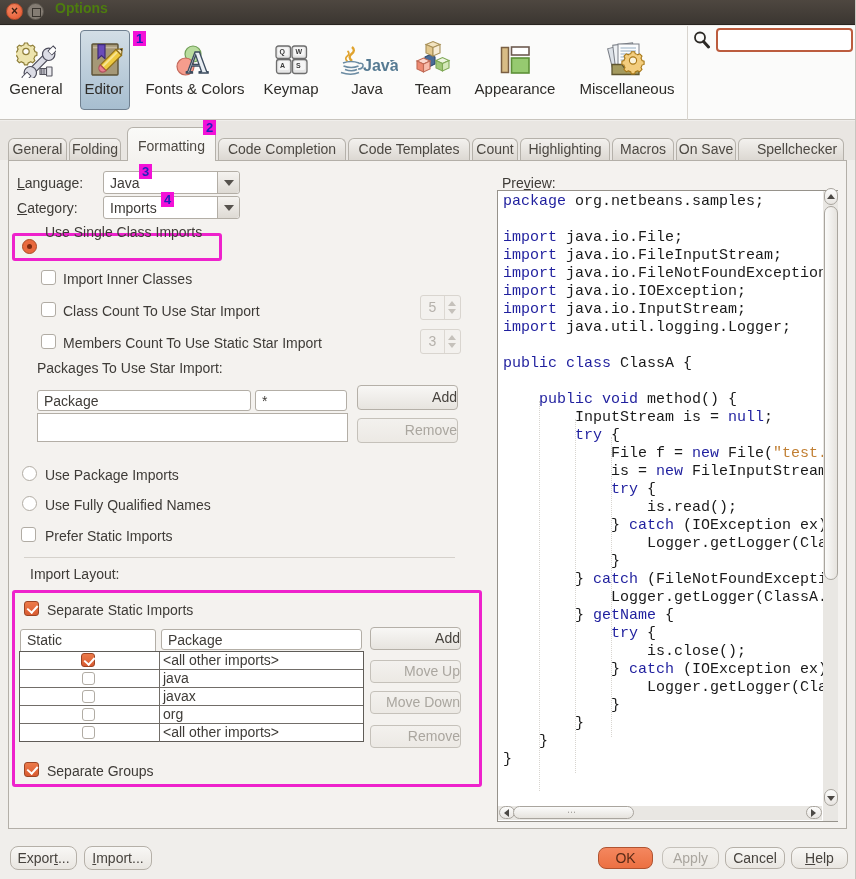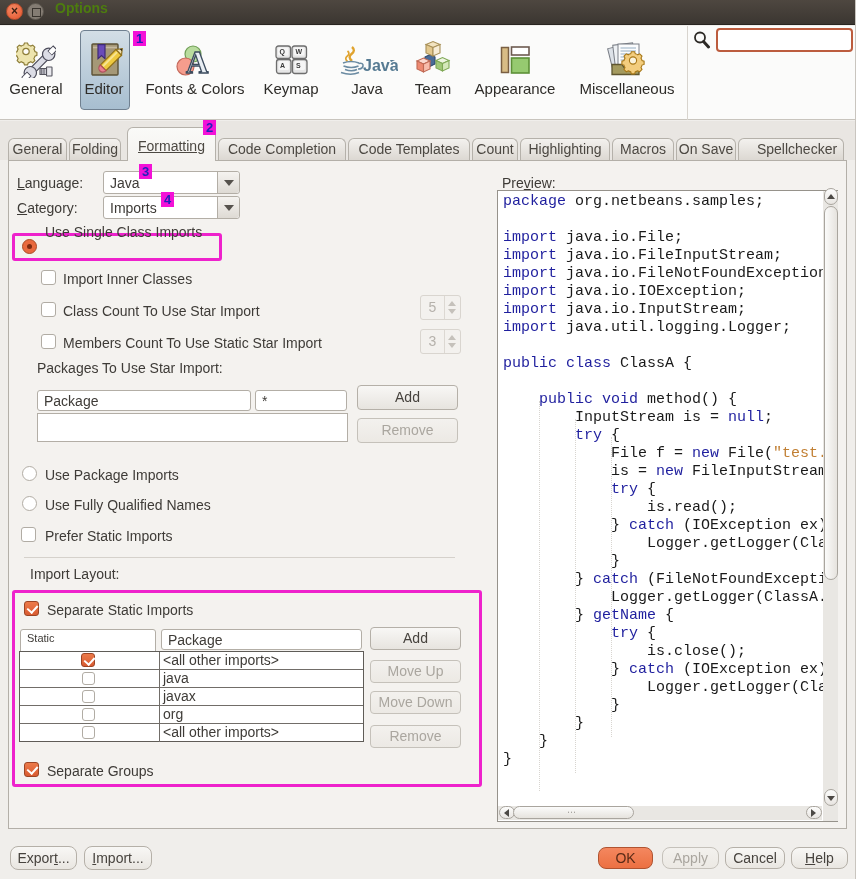--- a/index.html
+++ b/index.html
@@ -66,21 +66,21 @@
   .spinner { position:absolute; width:41px; height:25px; background:#f3f1ee;
     border:1px solid #d9d5cf; border-radius:3px; }
   .spinner .num { position:absolute; left:0; top:0; width:24px; height:23px; text-align:center;
     line-height:23px; font-size:14px; color:#b5b1ab; border-right:1px solid #dcd8d2; }
   .spinner .up { position:absolute; right:4px; top:5px; border-left:4.5px solid transparent;
     border-right:4.5px solid transparent; border-bottom:5px solid #c5c1bb; }
   .spinner .dn { position:absolute; right:4px; bottom:5px; border-left:4.5px solid transparent;
     border-right:4.5px solid transparent; border-top:5px solid #c5c1bb; }
   .btn { position:absolute; background:linear-gradient(#f8f7f5,#e7e4df);
     border:1px solid #b5b0a8; border-radius:4px; font-size:14px; color:#47433e;
-    text-align:center; }
+    text-align:right; }
   .btn.disabled { color:#aaa69f; background:linear-gradient(#f3f1ee,#ece9e4); border-color:#c5c1ba; }
   .field { position:absolute; background:#fff; border:1px solid #b3aea6; border-radius:3px; }
   
   #prev-box { left:497px; top:190px; width:341px; height:632px; background:#fff;
     border:1px solid #96928b; }
   #code { position:absolute; left:1px; top:2px; padding-left:4px; width:325px; height:608px; overflow:hidden;
     font-family:"Liberation Mono", monospace; font-size:15px; line-height:18px;
     color:#1a1a1a; white-space:pre; }
   #code .k { color:#1f1f9e; }
   #code .s { color:#c17f33; }
@@ -230,21 +230,21 @@
     <g transform="translate(28 20.5)">
       <g fill="#f3cd7e" stroke="#a87818" stroke-width="1.1">
         <path d="M -1.6 -8.8 h3.2 l0.7 2.1 a7 7 0 0 1 2.4 1 l2-1 2.3 2.3-1 2 a7 7 0 0 1 1 2.4 l2.1 0.7 v3.2 l-2.1 0.7 a7 7 0 0 1 -1 2.4 l1 2-2.3 2.3-2-1 a7 7 0 0 1 -2.4 1 l-0.7 2.1 h-3.2 l-0.7-2.1 a7 7 0 0 1 -2.4 -1 l-2 1-2.3-2.3 1-2 a7 7 0 0 1 -1 -2.4 l-2.1-0.7 v-3.2 l2.1-0.7 a7 7 0 0 1 1 -2.4 l-1-2 2.3-2.3 2 1 a7 7 0 0 1 2.4 -1 z"></path>
       </g>
       <circle r="3.6" fill="#faf3dd" stroke="#a87818" stroke-width="1.1"></circle>
     </g>
   </svg>
   <div id="tabstrip" class="abs"></div>
   <div class="tab" style="left:8px; width:59px;">General</div>
   <div class="tab" style="left:69px; width:52px;">Folding</div>
-  <div class="tab active" style="left:127px; width:89px;text-decoration:underline;">Formatting</div>
+  <div class="tab active" style="left:127px; width:89px;">Formatting</div>
   <div class="tab" style="left:218px; width:128px;">Code Completion</div>
   <div class="tab" style="left:348px; width:122px;">Code Templates</div>
   <div class="tab" style="left:472px; width:46px;">Count</div>
   <div class="tab" style="left:520px; width:90px;">Highlighting</div>
   <div class="tab" style="left:612px; width:62px;">Macros</div>
   <div class="tab" style="left:676px; width:60px;">On Save</div>
   <div class="tab" style="left:738px; width:106px;padding-left:12px;">Spellchecker</div>
 
   <div id="panel" class="abs"></div>
 
@@ -299,21 +299,21 @@
   <div class="check" style="left:21px; top:527px;"></div>
   <div class="lbl" style="left:45px; top:528px;">Prefer Static Imports</div>
 
   <div class="abs" style="left:24px; top:557px; width:431px; height:1px; background:#d5d1cb;"></div>
   <div class="lbl" style="left:30px; top:566px;">Import Layout:</div>
 
   <div class="hlbox" style="left:12px; top:590px; width:470px; height:197px;"></div>
   <div class="check checked" style="left:24px; top:601px;"></div>
   <div class="lbl" style="left:47px; top:602px;">Separate Static Imports</div>
 
-  <div class="field" style="left:20px; top:629px; width:136px; height:36px; font-size:11px; color:#3e3b37; padding:2px 6px;">Static</div>
+  <div class="field" style="left:20px; top:629px; width:136px; height:36px; font-size:14px; color:#3e3b37; padding:2px 6px;">Static</div>
   <div class="field" style="left:161px; top:629px; width:201px; height:21px; font-size:14px; color:#3e3b37; padding:2px 6px;">Package</div>
   <div class="abs" style="left:19px; top:651px; width:345px; height:91px; background:#fff; border:1px solid #5f5c57;"></div>
   <div id="tbl-rows">
     <div class="abs" style="left:20px; top:669px; width:343px; height:1px; background:#716d68;"></div>
     <div class="abs" style="left:20px; top:687px; width:343px; height:1px; background:#716d68;"></div>
     <div class="abs" style="left:20px; top:705px; width:343px; height:1px; background:#716d68;"></div>
     <div class="abs" style="left:20px; top:723px; width:343px; height:1px; background:#716d68;"></div>
     <div class="abs" style="left:159px; top:652px; width:1px; height:90px; background:#716d68;"></div>
     <div class="check checked" style="left:81px; top:653px; width:14px; height:14px;"></div>
     <div class="check" style="left:82px; top:672px; width:13px; height:13px;"></div>

